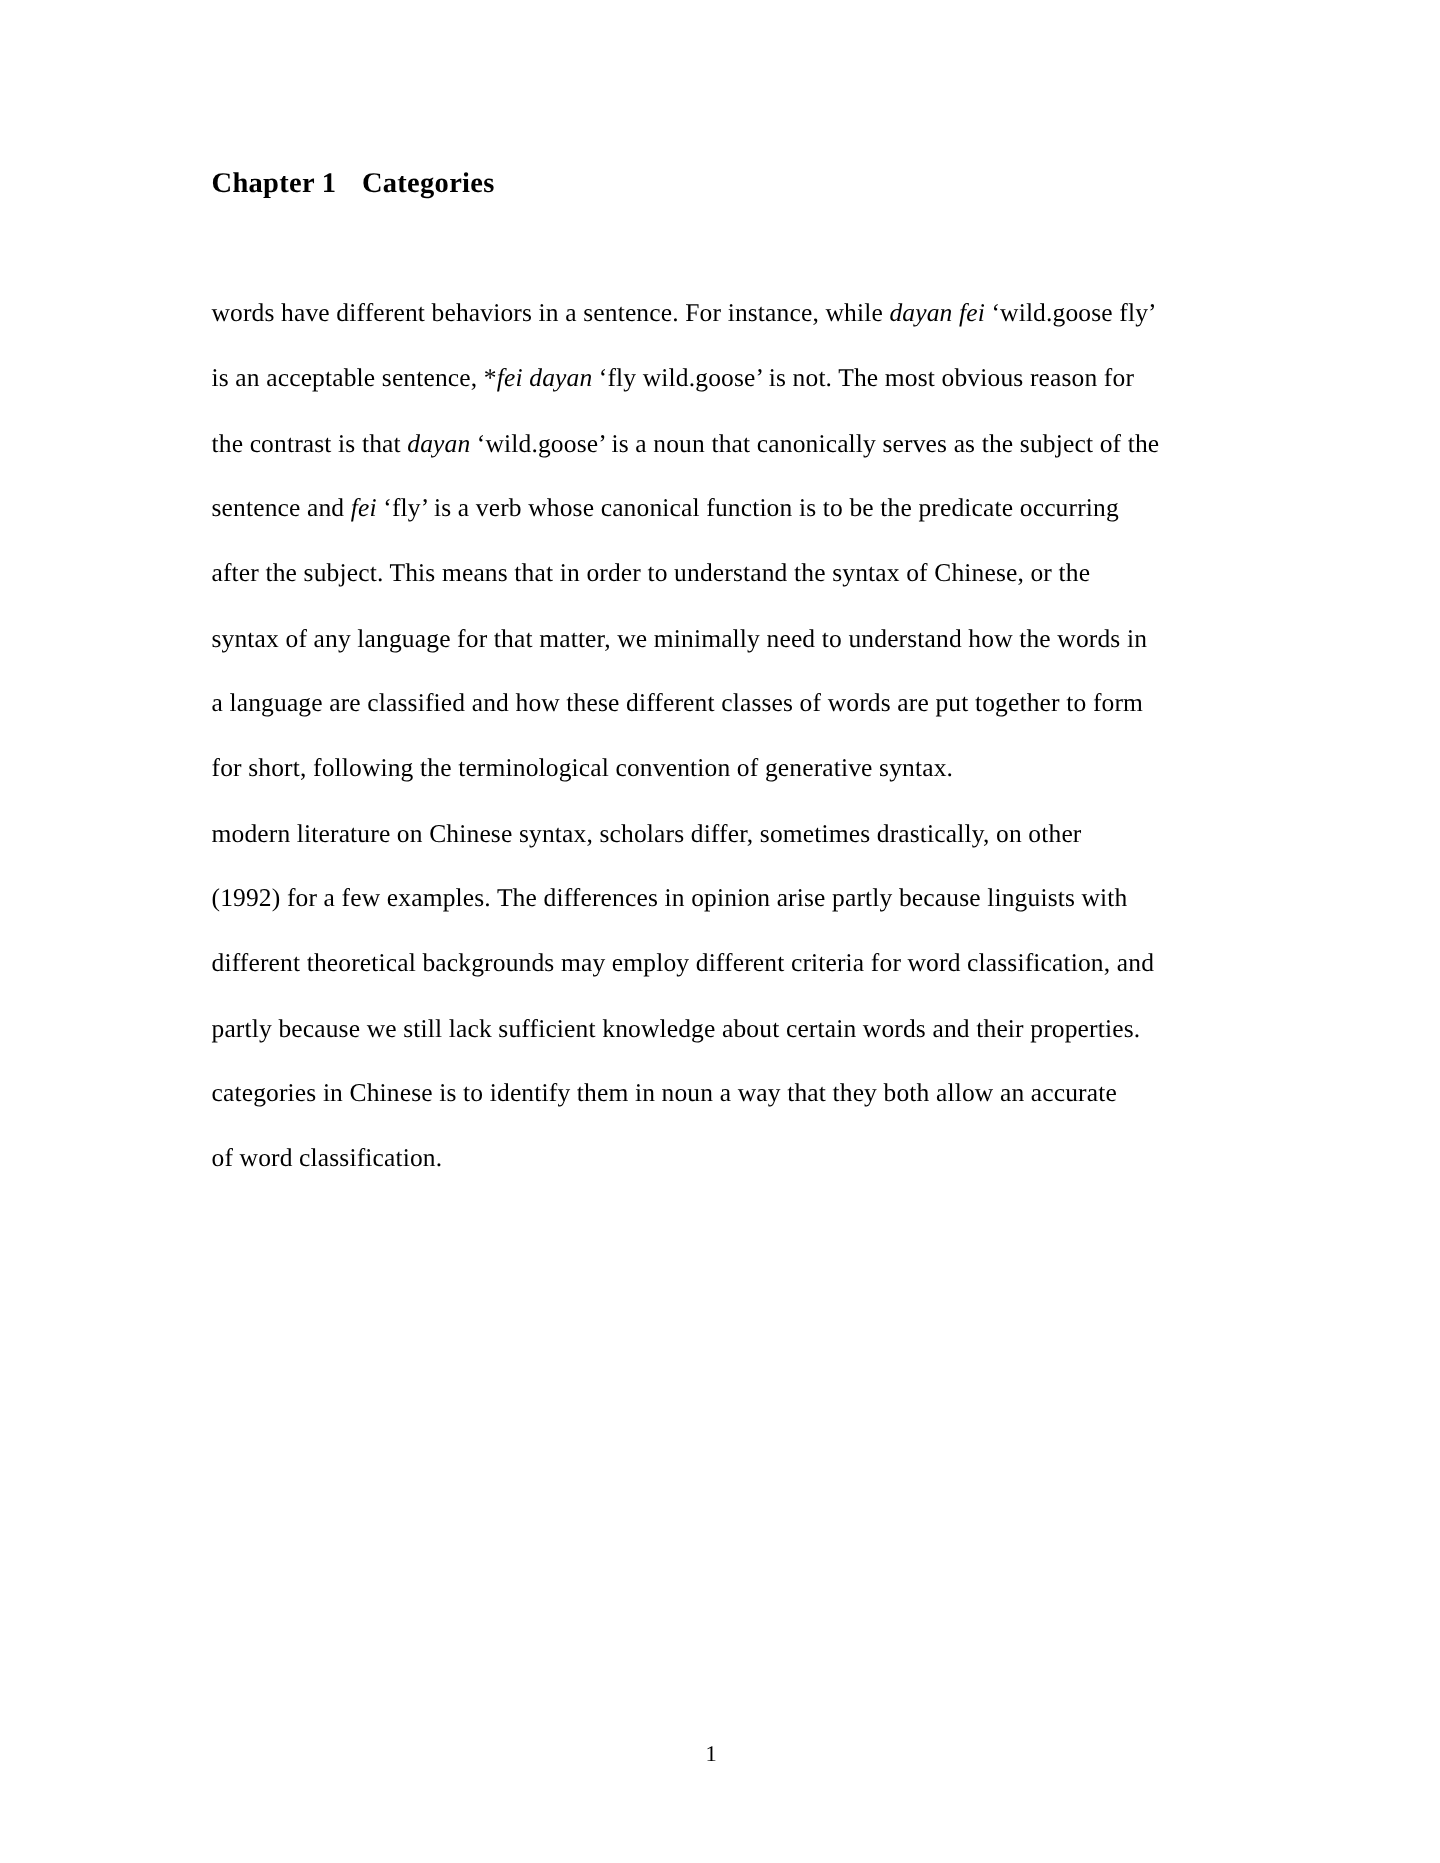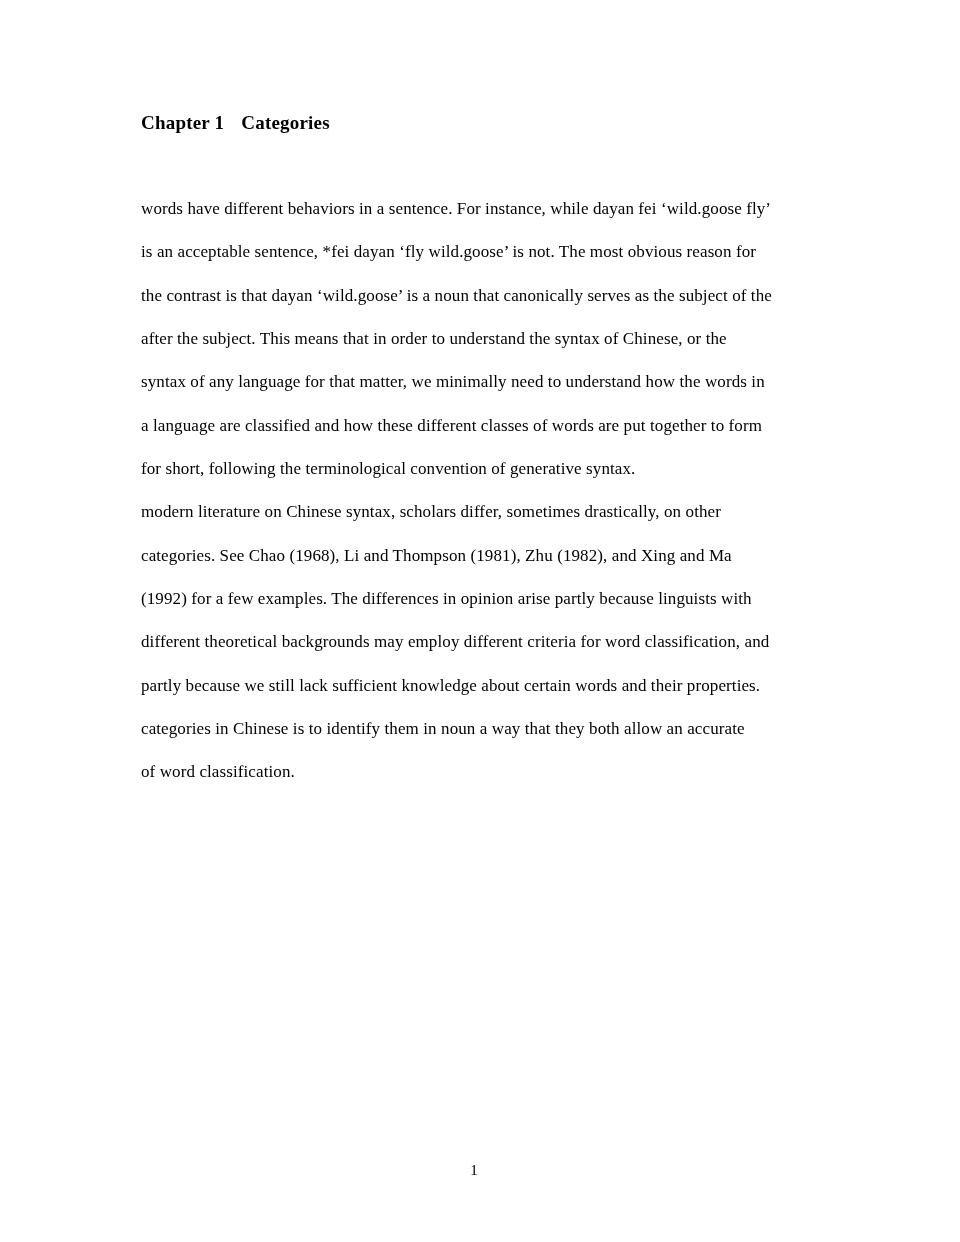--- a/index.html
+++ b/index.html
@@ -40,20 +40,21 @@
   .line {
     line-height: 43.35px;
     font-size: 17px;
     white-space: nowrap;
     letter-spacing: 0.1px;
   }
   .line.indent {
     padding-left: 44px;
   }
   .italic {
+    font-style: italic;
     margin-top: 16px;
   }
   .page-number {
     position: absolute;
     left: 0;
     top: 1162px;
     width: 100%;
     text-align: center;
     font-size: 15px;
   }
@@ -65,28 +66,28 @@
 
   <div class="chapter-heading">
     <span>Chapter 1</span><span class="chapter-title-part">Categories</span>
   </div>
 
   <div class="document-body">
       <div class="paragraph">
         <div class="line"><span>words have different behaviors in a sentence. For instance, while </span><span class="italic">dayan fei</span><span> ‘wild.goose fly’</span></div>
         <div class="line"><span>is an acceptable sentence, *</span><span class="italic">fei dayan</span><span> ‘fly wild.goose’ is not. The most obvious reason for</span></div>
         <div class="line"><span>the contrast is that </span><span class="italic">dayan</span><span> ‘wild.goose’ is a noun that canonically serves as the subject of the</span></div>
+        <div class="line"><span>sentence and </span><span class="italic">fei</span><span> ‘fly’ is a verb whose canonical function is to be the predicate occurring</span></div>
         <div class="line"><span>after the subject. This means that in order to understand the syntax of Chinese, or the</span></div>
         <div class="line"><span>syntax of any language for that matter, we minimally need to understand how the words in</span></div>
         <div class="line"><span>a language are classified and how these different classes of words are put together to form</span></div>
         <div class="line"><span>for short, following the terminological convention of generative syntax.</span></div>
       </div>
       <div class="paragraph">
         <div class="line"><span>modern literature on Chinese syntax, scholars differ, sometimes drastically, on other</span></div>
-        <div class="line"><span>categories. See Chao (1968), Li and Thompson (1981), Zhu (1982), and Xing and Ma</span></div>
         <div class="line"><span>(1992) for a few examples. The differences in opinion arise partly because linguists with</span></div>
         <div class="line"><span>different theoretical backgrounds may employ different criteria for word classification, and</span></div>
         <div class="line"><span>partly because we still lack sufficient knowledge about certain words and their properties.</span></div>
         <div class="line"><span>categories in Chinese is to identify them in noun a way that they both allow an accurate</span></div>
         <div class="line"><span>of word classification.</span></div>
       </div>
     </div>
 
   <div class="page-number">1</div>
 

